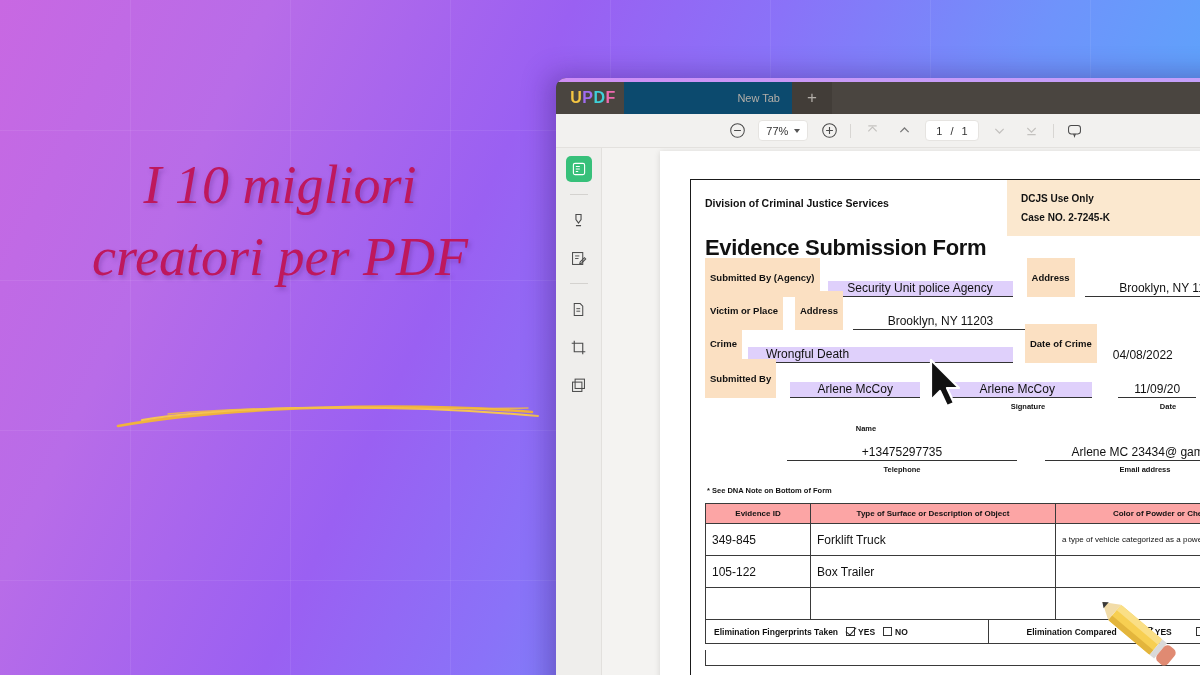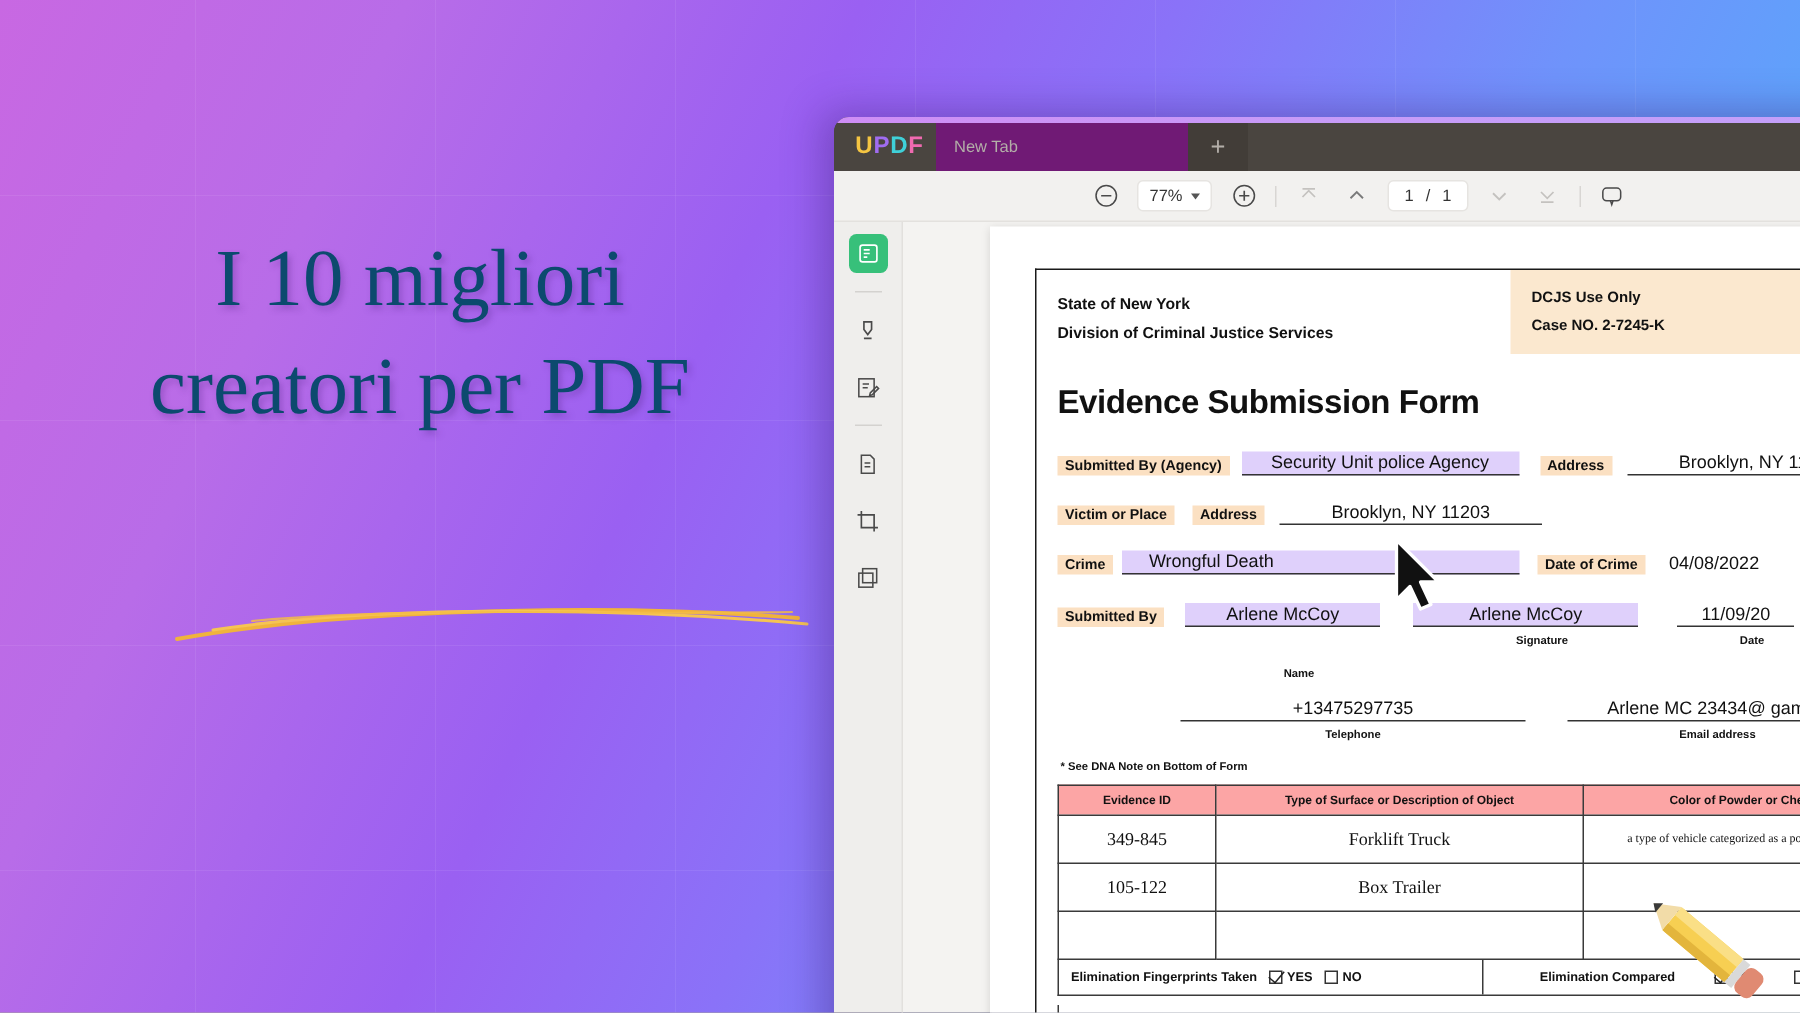--- a/index.html
+++ b/index.html
@@ -25,23 +25,24 @@
   
   .promo {
     position: absolute;
     left: 0; top: 150px;
     width: 560px;
     text-align: center;
     z-index: 3;
   }
   .promo-line {
     font-family: "Liberation Serif", serif;
+    font-style: italic;
     font-size: 54px;
     line-height: 1.33;
-    color: #0c4a6e;
+    color: #be185d;
     text-shadow: 2px 3px 4px rgba(90,40,140,0.35);
     white-space: nowrap;
   }
   .promo-underline {
     position: absolute;
     left: 108px; top: 250px;
     width: 440px; height: 30px;
   }
 
   
@@ -83,22 +84,22 @@
     display: flex; align-items: center; gap: 6px;
     padding: 0 12px;
     font-size: 11px;
     color: #e8e4df;
     height: 100%;
     white-space: nowrap;
     overflow: hidden;
   }
   .tab.active { background: #5a554f; width: 158px; }
   .tab.newtab {
-    width: 168px; justify-content: flex-start;
-    color: #b3aea8; background: #701a75;
+    width: 168px; justify-content: flex-end;
+    color: #b3aea8; background: #0c4a6e;
   }
   .tab-pencil { font-size: 10px; color: #d8d4cf; }
   .newtab-plus {
     width: 40px; display: flex; align-items: center; justify-content: center;
     color: #b3aea8; font-size: 17px; background: #423d38;
   }
 
   
   .toolbar {
     position: absolute; left: 0; top: 36px;
@@ -185,21 +186,21 @@
   }
   .doc-title {
     font-size: 22px; font-weight: bold; margin: 22px 0 16px 0;
     letter-spacing: -0.3px;
   }
 
   
   .frow { display: flex; align-items: flex-end; margin-bottom: 13px; height: 20px; }
   .tag {
     background: #fbe0c2; font-weight: bold; font-size: 9.5px;
-    padding: 1px 5px; white-space: nowrap;
+    padding: 14px 5px; white-space: nowrap;
   }
   .field {
     border-bottom: 1px solid #333;
     font-size: 12px; text-align: center;
     padding-bottom: 1px;
     white-space: nowrap; overflow: hidden;
   }
   .field.hl { background: #dfd0fb; }
   .field.plain { background: transparent; }
   .underlabel { font-size: 7.5px; font-weight: bold; text-align: center; margin-top: 2px; }
@@ -208,21 +209,21 @@
   .dna-note { font-size: 7.5px; font-weight: bold; margin: 12px 0 8px 2px; }
 
   
   table.ev { border-collapse: collapse; width: 596px; table-layout: fixed; }
   table.ev th {
     background: #fca5a5; border: 1px solid #3a3a3a;
     font-size: 8px; font-weight: bold; padding: 5px 2px; text-align: center;
   }
   table.ev td {
     border: 1px solid #3a3a3a; height: 32px;
-    font-size: 12px; text-align: center; padding: 2px 6px; font-family: Liberation Serif, serif;
+    font-size: 12px; padding: 2px 6px;
   }
   table.ev td.desc { font-size: 8px; line-height: 1.35; }
 
   .elim {
     display: flex; width: 596px; border: 1px solid #3a3a3a; border-top: none;
     height: 24px; align-items: center; font-size: 8.5px; font-weight: bold;
   }
   .elim-half { flex: 1; display: flex; align-items: center; gap: 8px; padding-left: 8px; height: 100%; }
   .elim-half + .elim-half { border-left: 1px solid #3a3a3a; }
   .cb { width: 9px; height: 9px; border: 1px solid #333; display:inline-block; position: relative; }
@@ -372,21 +373,20 @@
       
     </div>
   </div>
 
   <div class="viewer">
     <div class="page">
       <div class="page-inner">
 
         <div class="doc-head">
           <div class="head-left">
-            <div>State of New York</div>
             <div>Division of Criminal Justice Services</div>
           </div>
           <div class="dcjs">
             <div>DCJS Use Only</div>
             <div>Case NO. 2-7245-K</div>
           </div>
         </div>
 
         <div class="doc-title">Evidence Submission Form</div>
 

